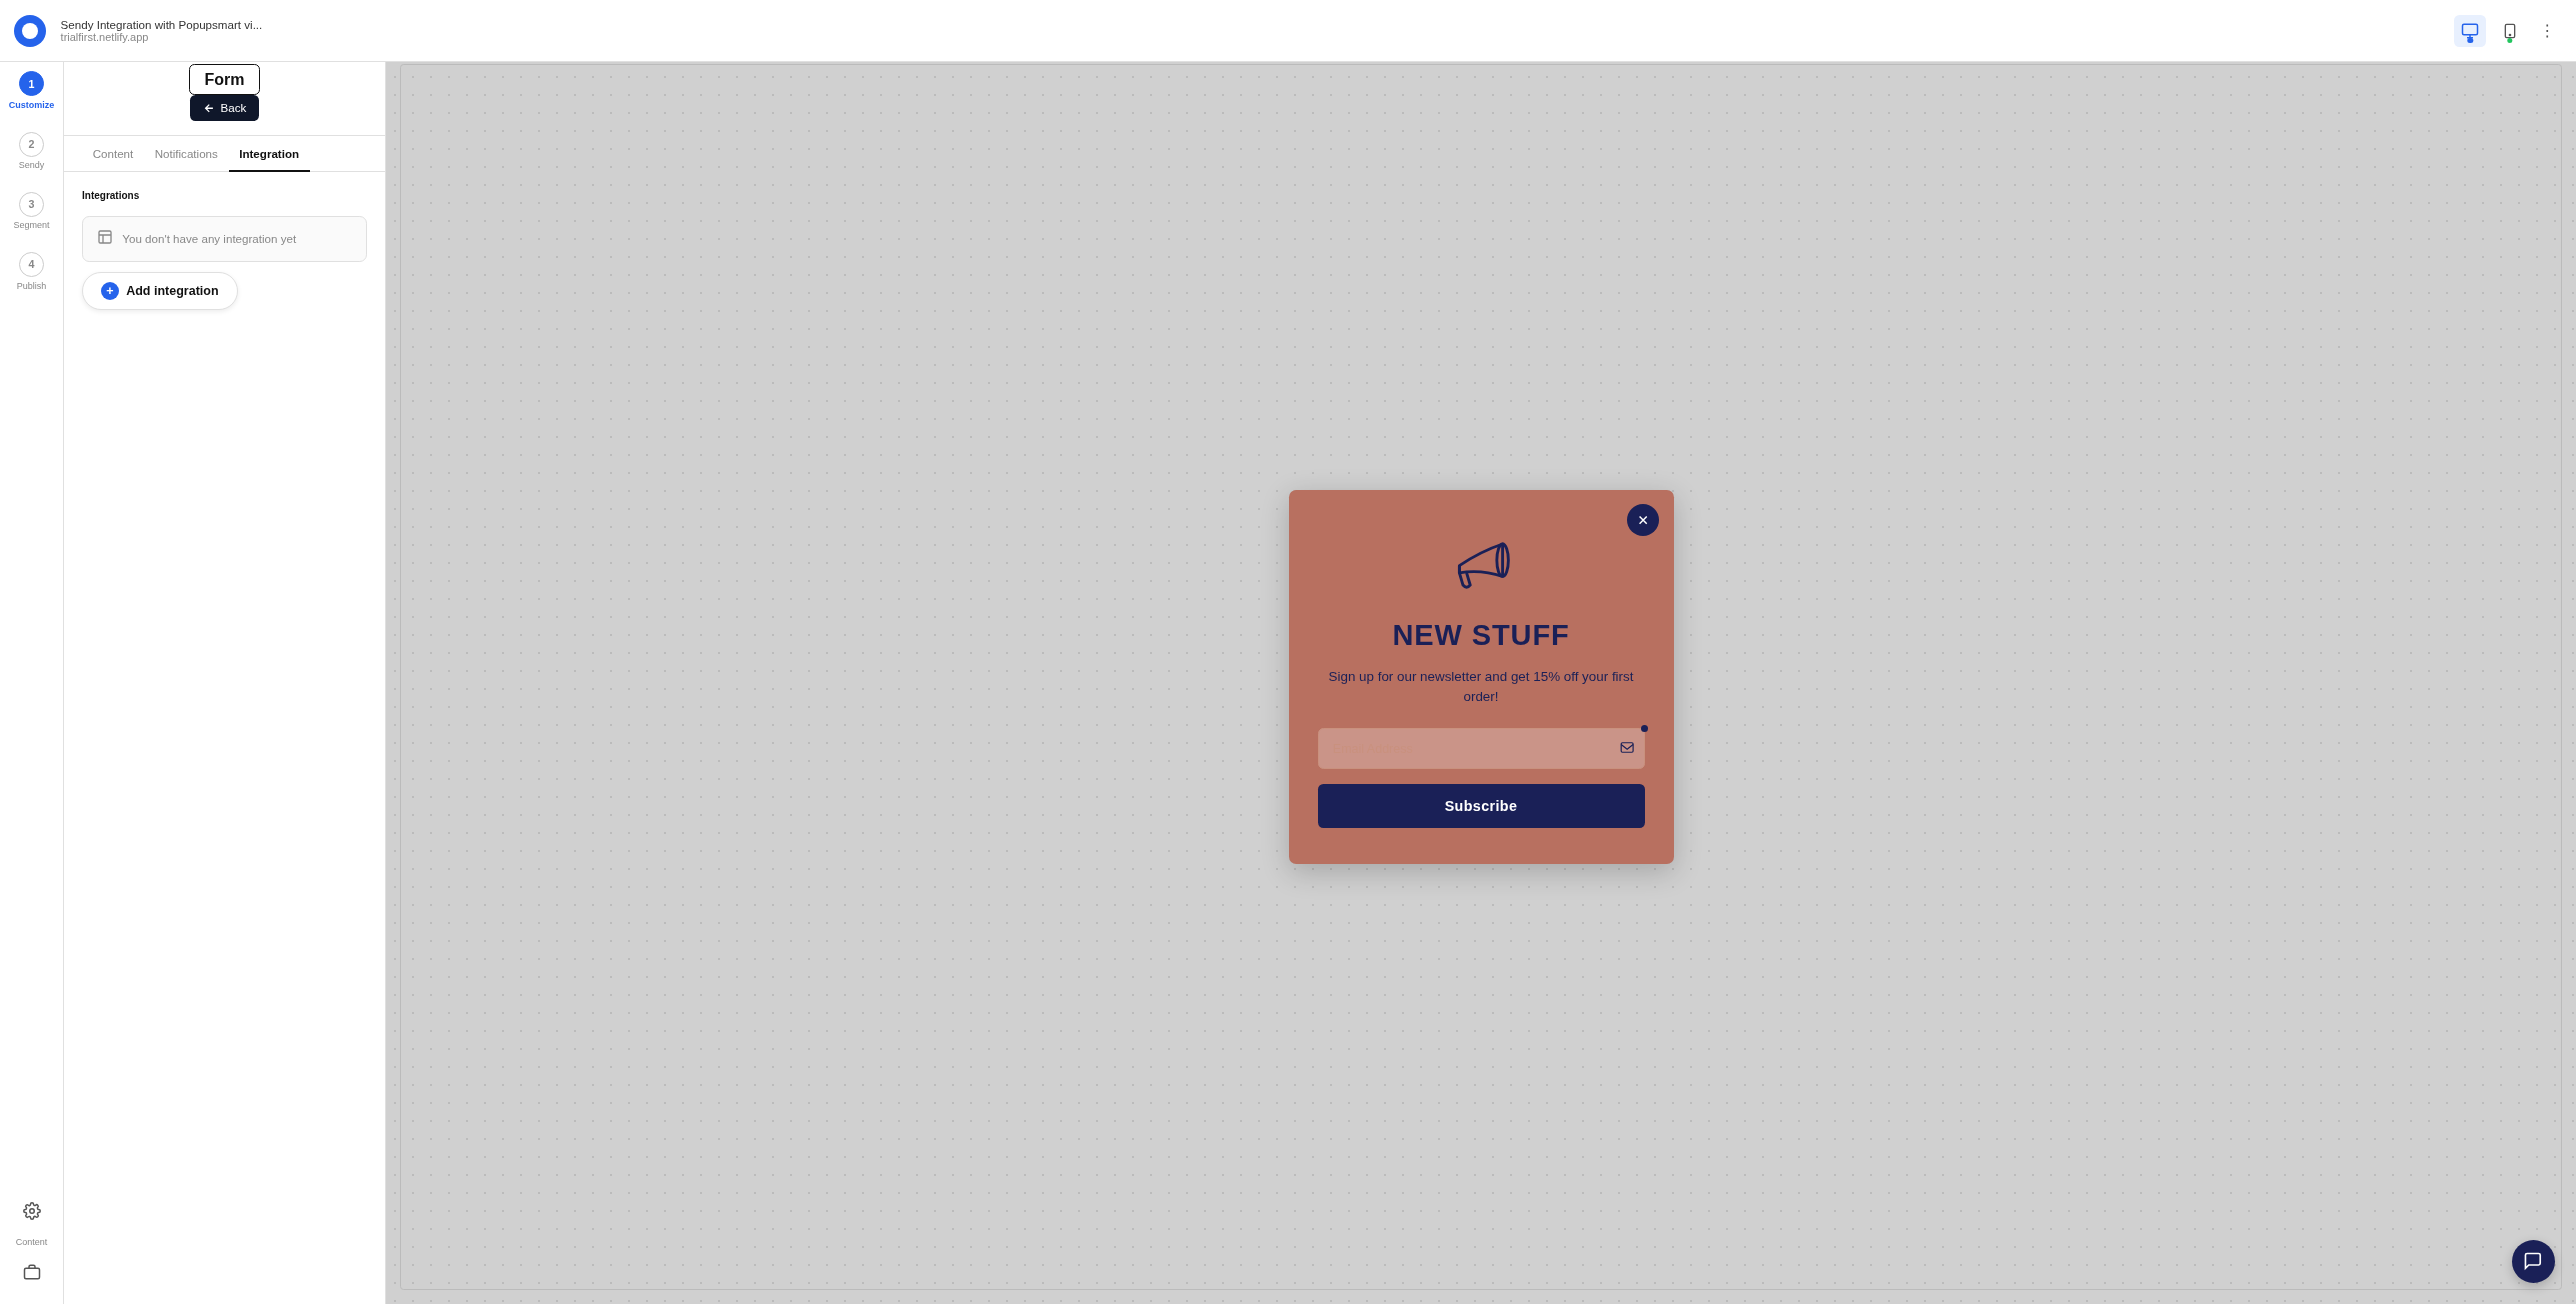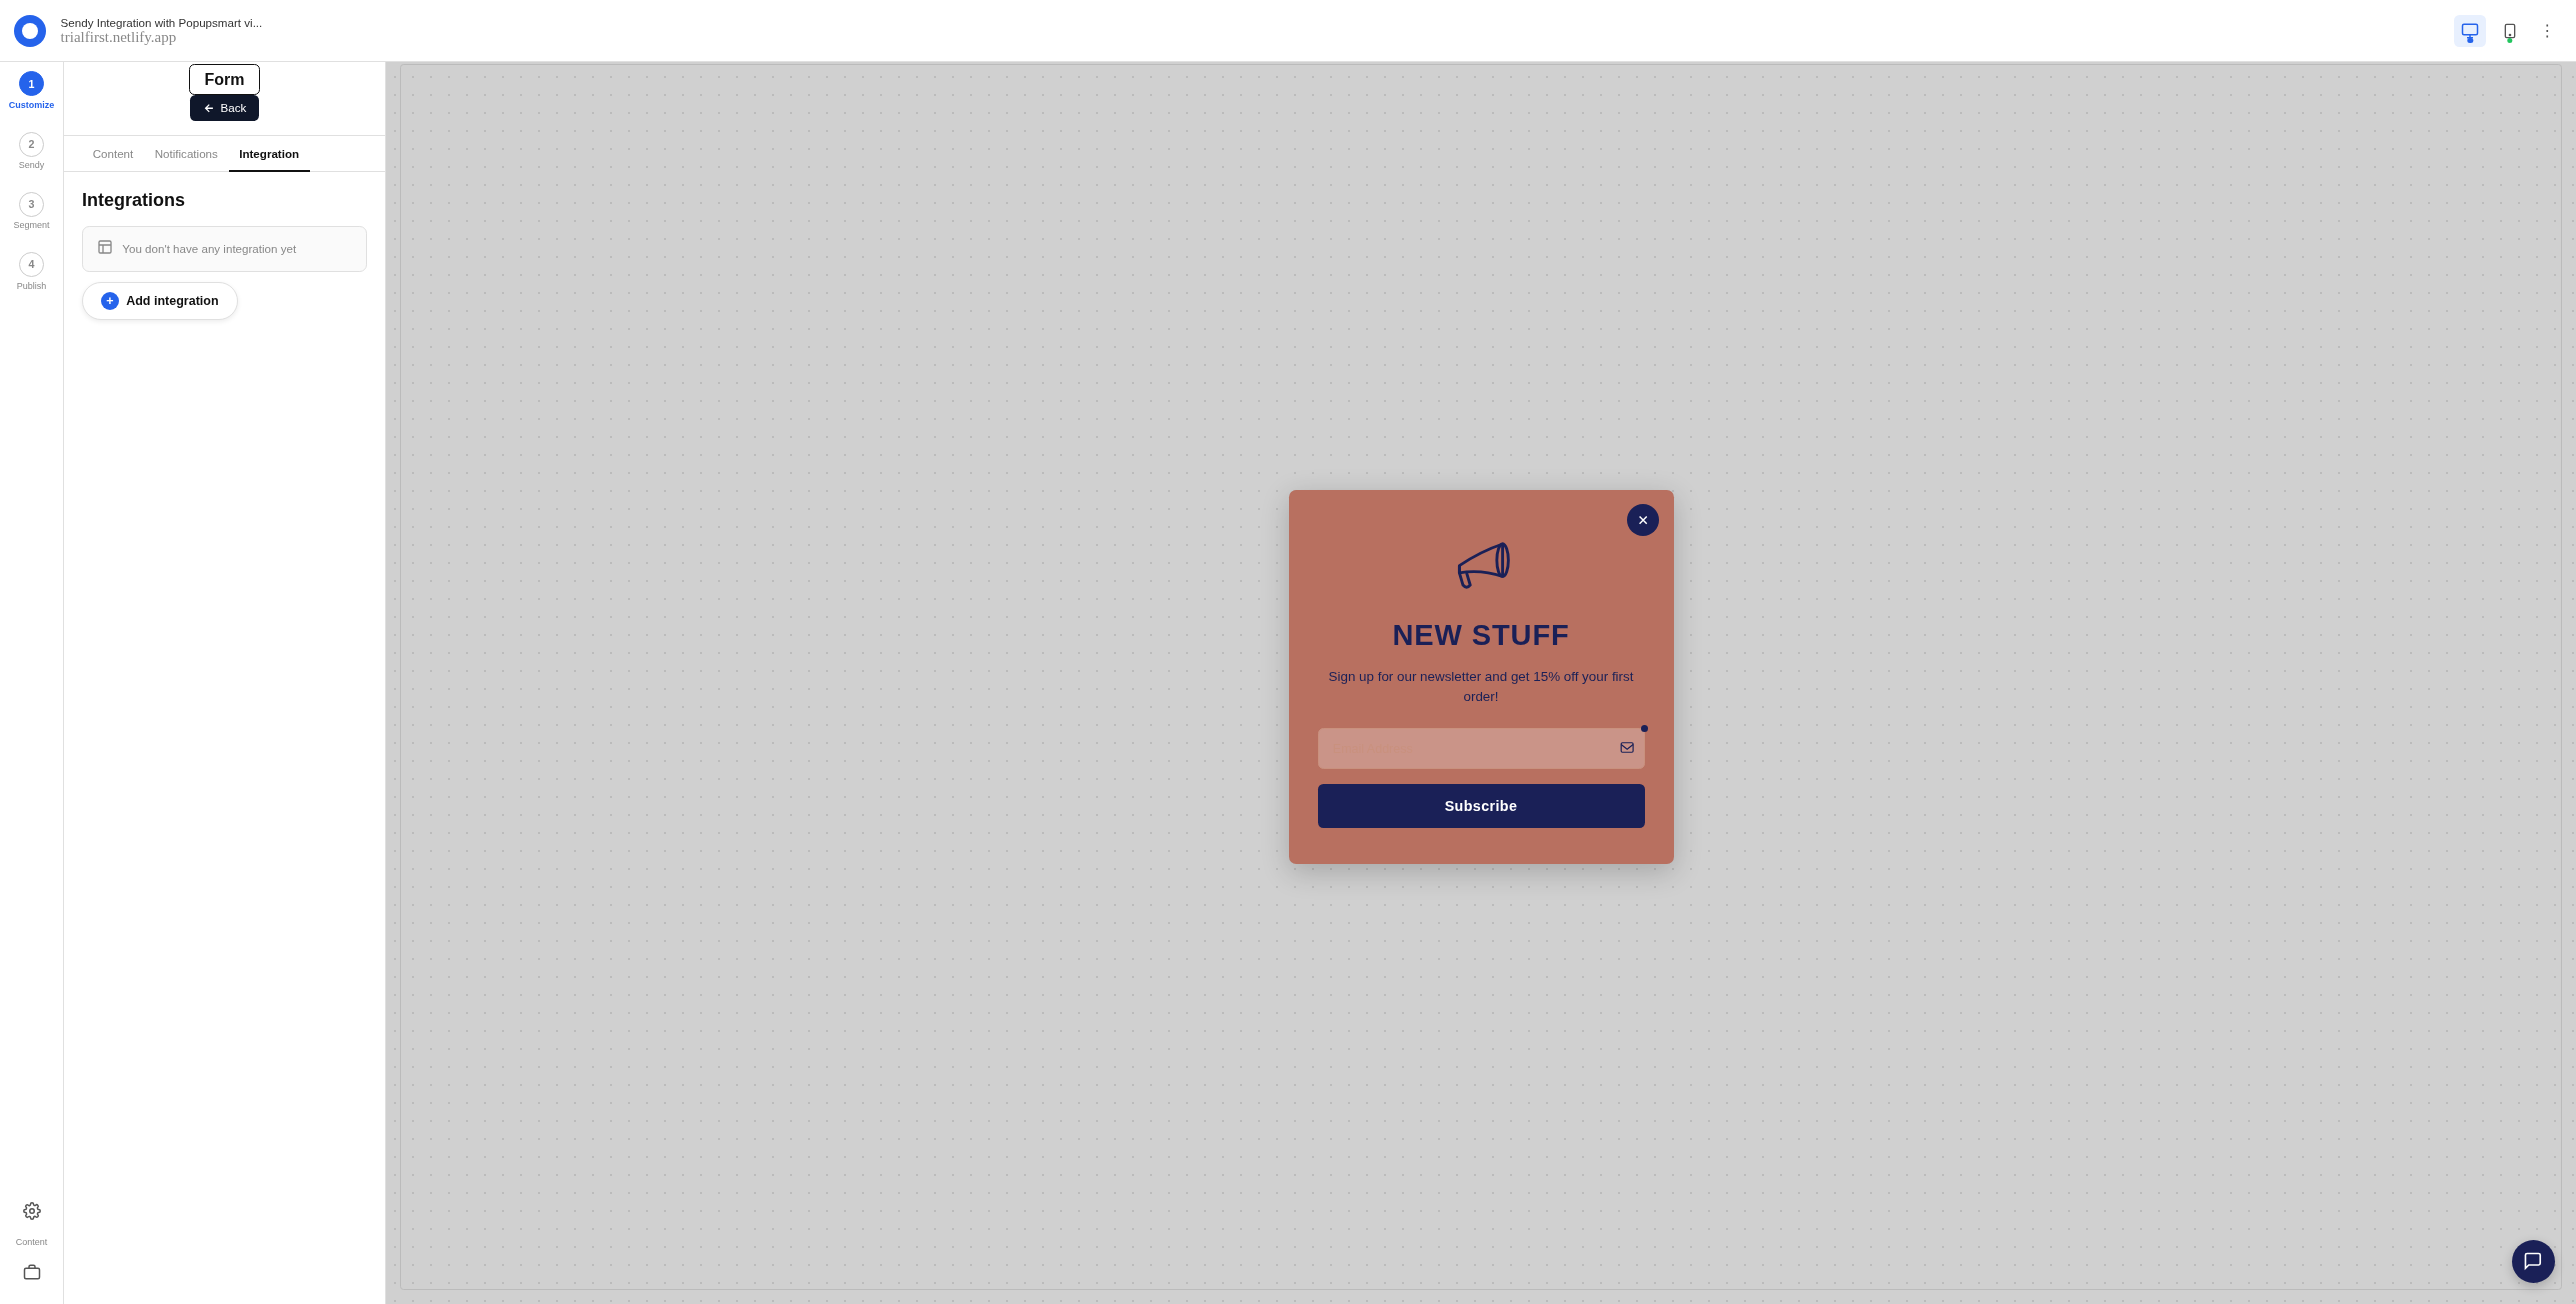--- a/index.html
+++ b/index.html
@@ -11,21 +11,21 @@
       background: #fff; border-bottom: 0.9px solid #e0e0e0;
       display: flex; align-items: center; padding: 0 14.3px; z-index: 100;
     }
     .topbar-logo {
       width: 32px; height: 32px; background: #2563eb; border-radius: 50%;
       display: flex; align-items: center; justify-content: center; margin-right: 14.3px;
     }
     .topbar-logo-inner { width: 16px; height: 16px; background: white; border-radius: 50%; }
     .topbar-title { flex: 1; }
     .topbar-title .main { font-size: 11.6px; color: #333; font-weight: 500; }
-    .topbar-title .sub { font-size: 15px; color: #888; font-family: Liberation Serif, serif; }
+    .topbar-title .sub { font-size: 11px; color: #888; }
     .topbar-actions { display: flex; align-items: center; gap: 7.2px; }
     .device-btn {
       width: 32px; height: 32px; border-radius: 5.4px; border: none;
       background: transparent; cursor: pointer; display: flex; align-items: center; justify-content: center;
       position: relative;
     }
     .device-btn.active { background: #e8f0fe; }
     .device-dot {
       position: absolute; bottom: 3.6px; left: 50%; transform: translateX(-50%);
       width: 5.4px; height: 5.4px; border-radius: 50%;
@@ -89,21 +89,21 @@
       display: flex; border-bottom: 0.9px solid #e0e0e0; padding: 0 18px;
     }
     .tab {
       padding: 10.7px 10.7px; font-size: 11.6px; color: #888; cursor: pointer;
       border-bottom: 2.7px solid transparent; margin-bottom: -0.9px;
     }
     .tab.active { color: #111; border-bottom-color: #111; font-weight: 600; }
 
     
     .panel-body { padding: 18px; }
-    .section-title { font-size: 18px; font-weight: 700; color: #111; margin-bottom: 14.3px; }
+    .section-title { font-size: 10px; font-weight: 700; color: #111; margin-bottom: 14.3px; }
 
     .empty-box {
       border: 0.9px solid #e0e0e0; border-radius: 7.2px;
       padding: 12.5px 14.3px; display: flex; align-items: center; gap: 9px;
       margin-bottom: 10.7px; background: #fafafa;
     }
     .empty-box-icon { color: #888; font-size: 14.3px; }
     .empty-box-text { font-size: 11.6px; color: #888; }
 
     .add-integration-btn {

